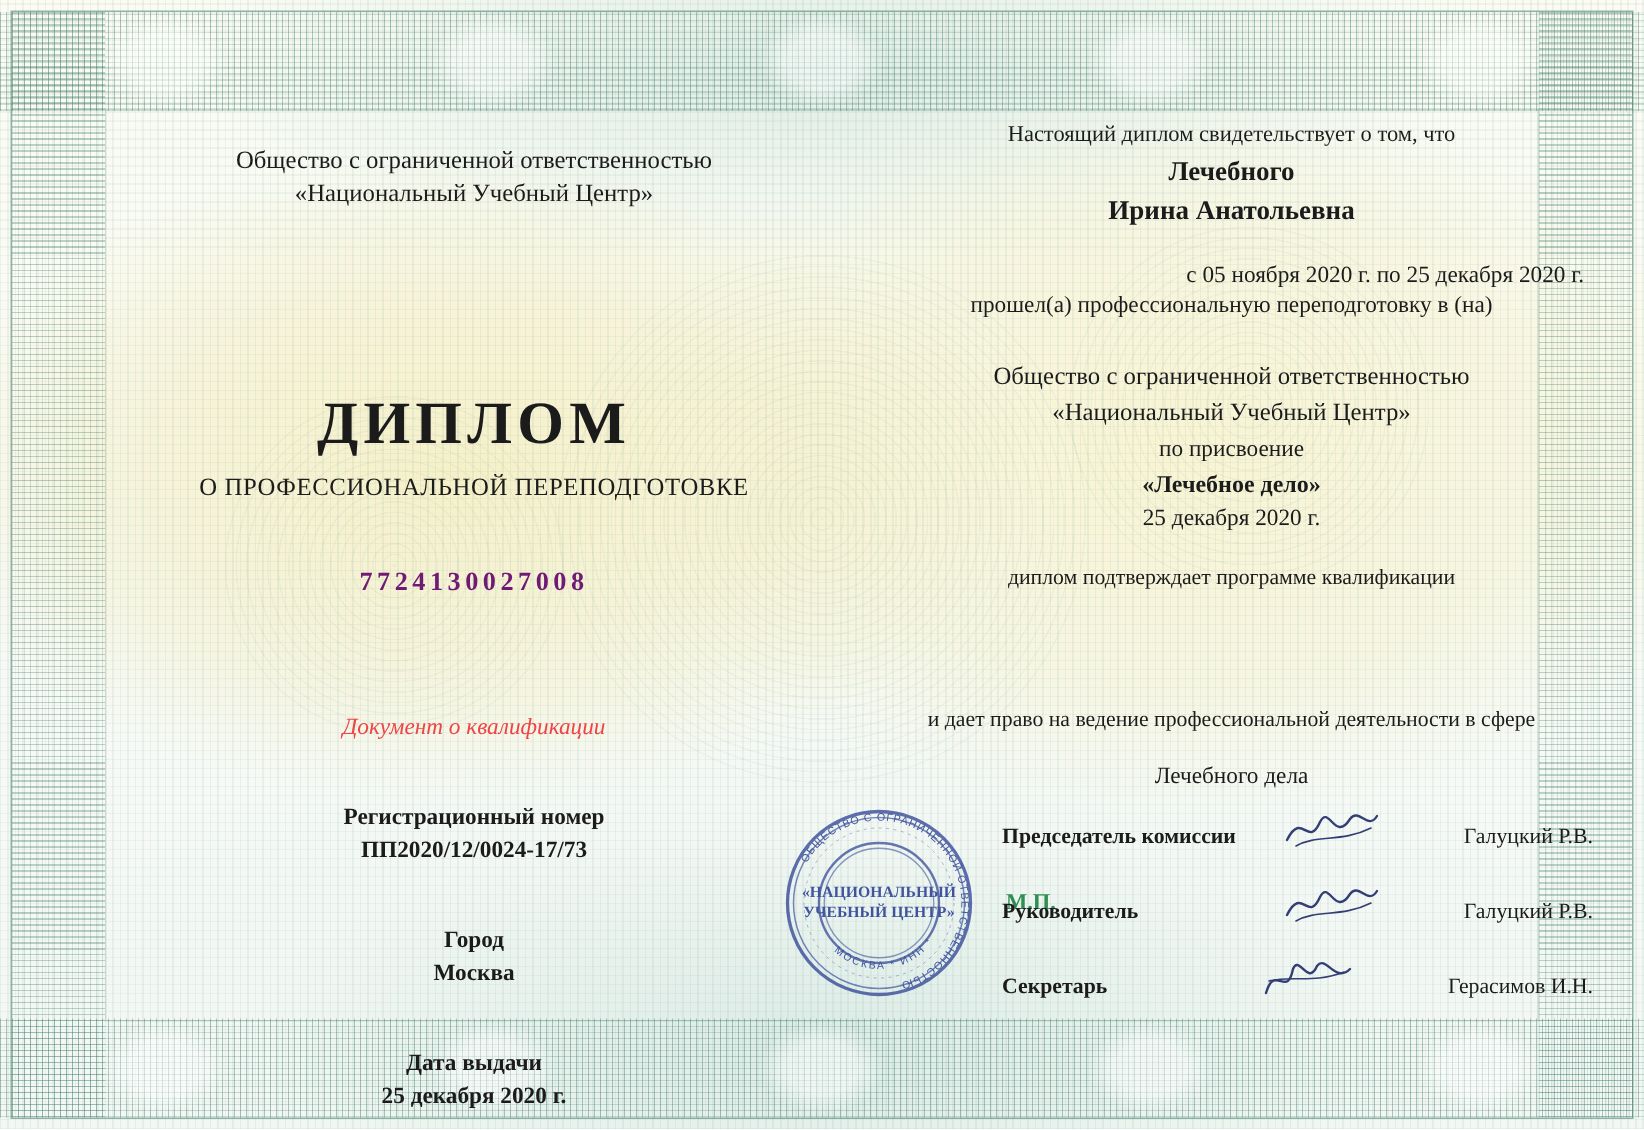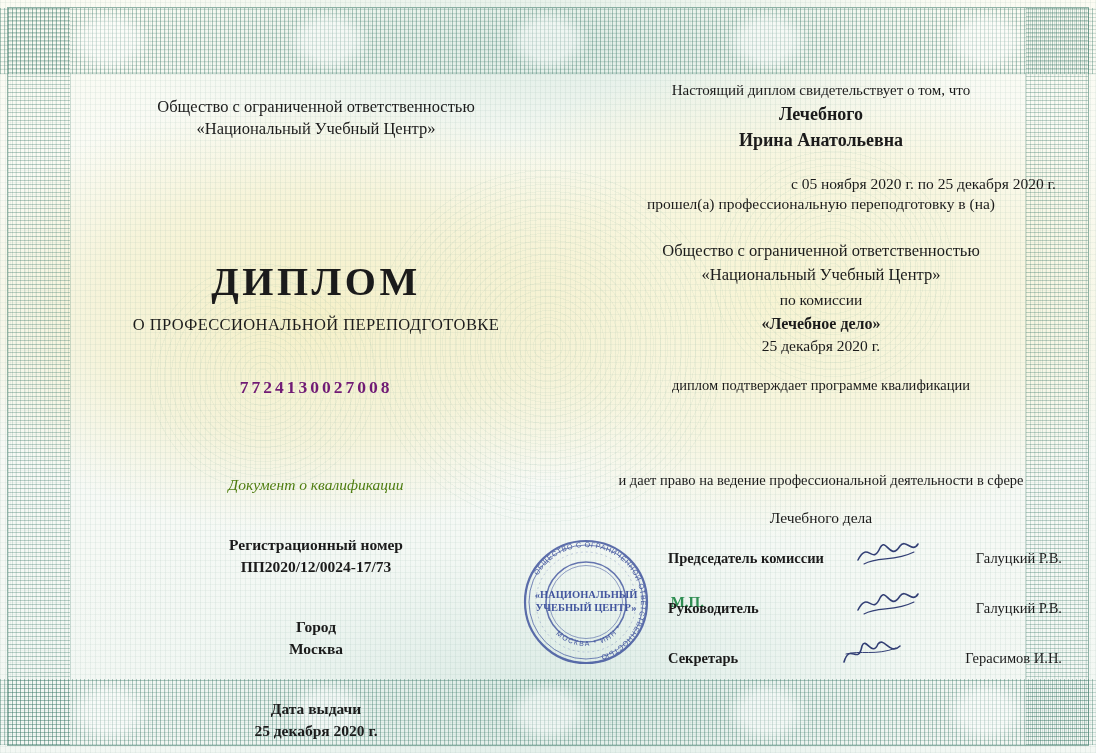--- a/index.html
+++ b/index.html
@@ -135,21 +135,21 @@
     margin-top: 42px;
     font-size: 17.5px;
     font-weight: bold;
     color: #701a75;
     letter-spacing: 3px;
   }
   .doc-kind {
     margin-top: 78px;
     font-size: 15.5px;
     font-style: italic;
-    color: #4d7c0f;
+    color: #ef4444;
   }
   .field-label {
     font-size: 15.5px;
     font-weight: bold;
     margin-top: 42px;
   }
   .field-value {
     font-size: 15.5px;
     margin-top: 4px;
     font-weight: bold;
@@ -283,21 +283,21 @@
 
     <div class="col-right">
       <div class="r-line">Настоящий диплом свидетельствует о том, что</div>
       <div class="r-name">Лечебного</div>
       <div class="r-name">Ирина Анатольевна</div>
       <div class="r-dates">с 05 ноября 2020 г.    по 25 декабря 2020 г.</div>
       <div class="r-retrain">прошел(а) профессиональную переподготовку в (на)</div>
 
       <div class="r-org">Общество с ограниченной ответственностью</div>
       <div class="r-org" style="margin-top:0">«Национальный Учебный Центр»</div>
-      <div class="r-byprog">по комиссии</div>
+      <div class="r-byprog">по присвоение</div>
       <div class="r-program">«Лечебное дело»</div>
 
       <div class="r-decision-date">25 декабря 2020 г.</div>
 
       <div class="r-confirm">диплом подтверждает программе квалификации</div>
 
       <div class="r-right-block">и дает право на ведение профессиональной деятельности в сфере</div>
       <div class="r-sphere">Лечебного дела</div>
     </div>
 

